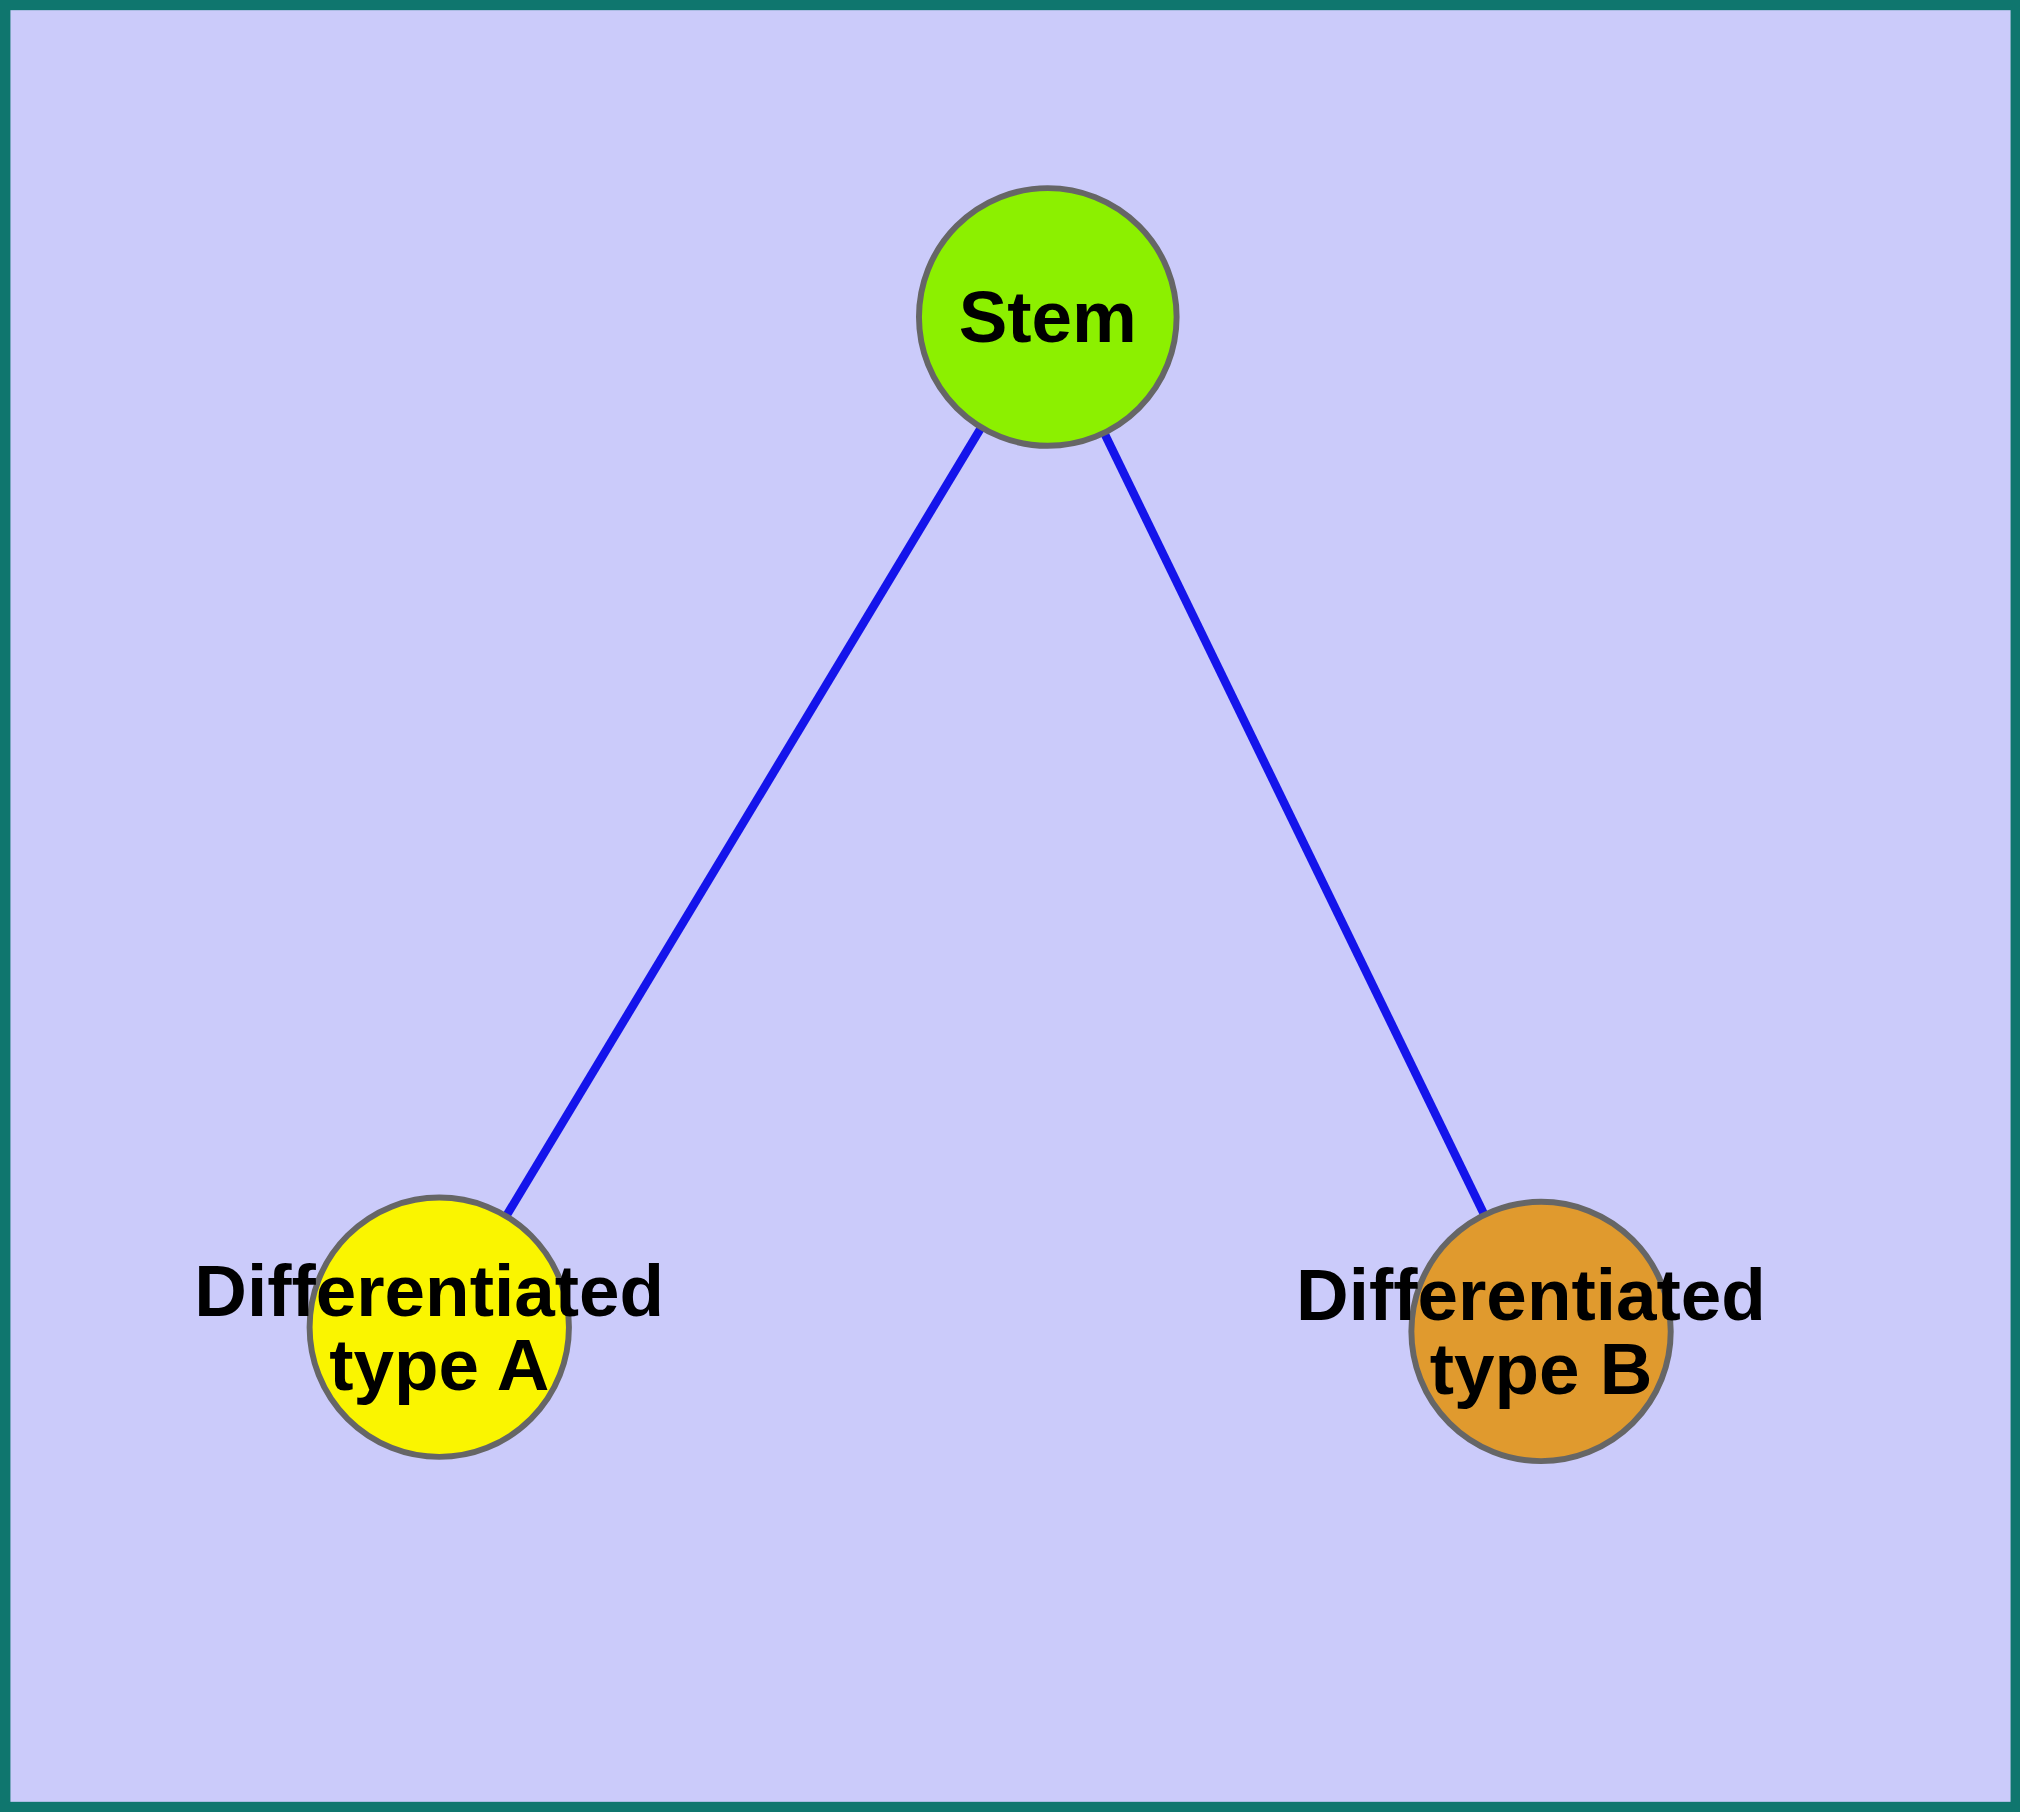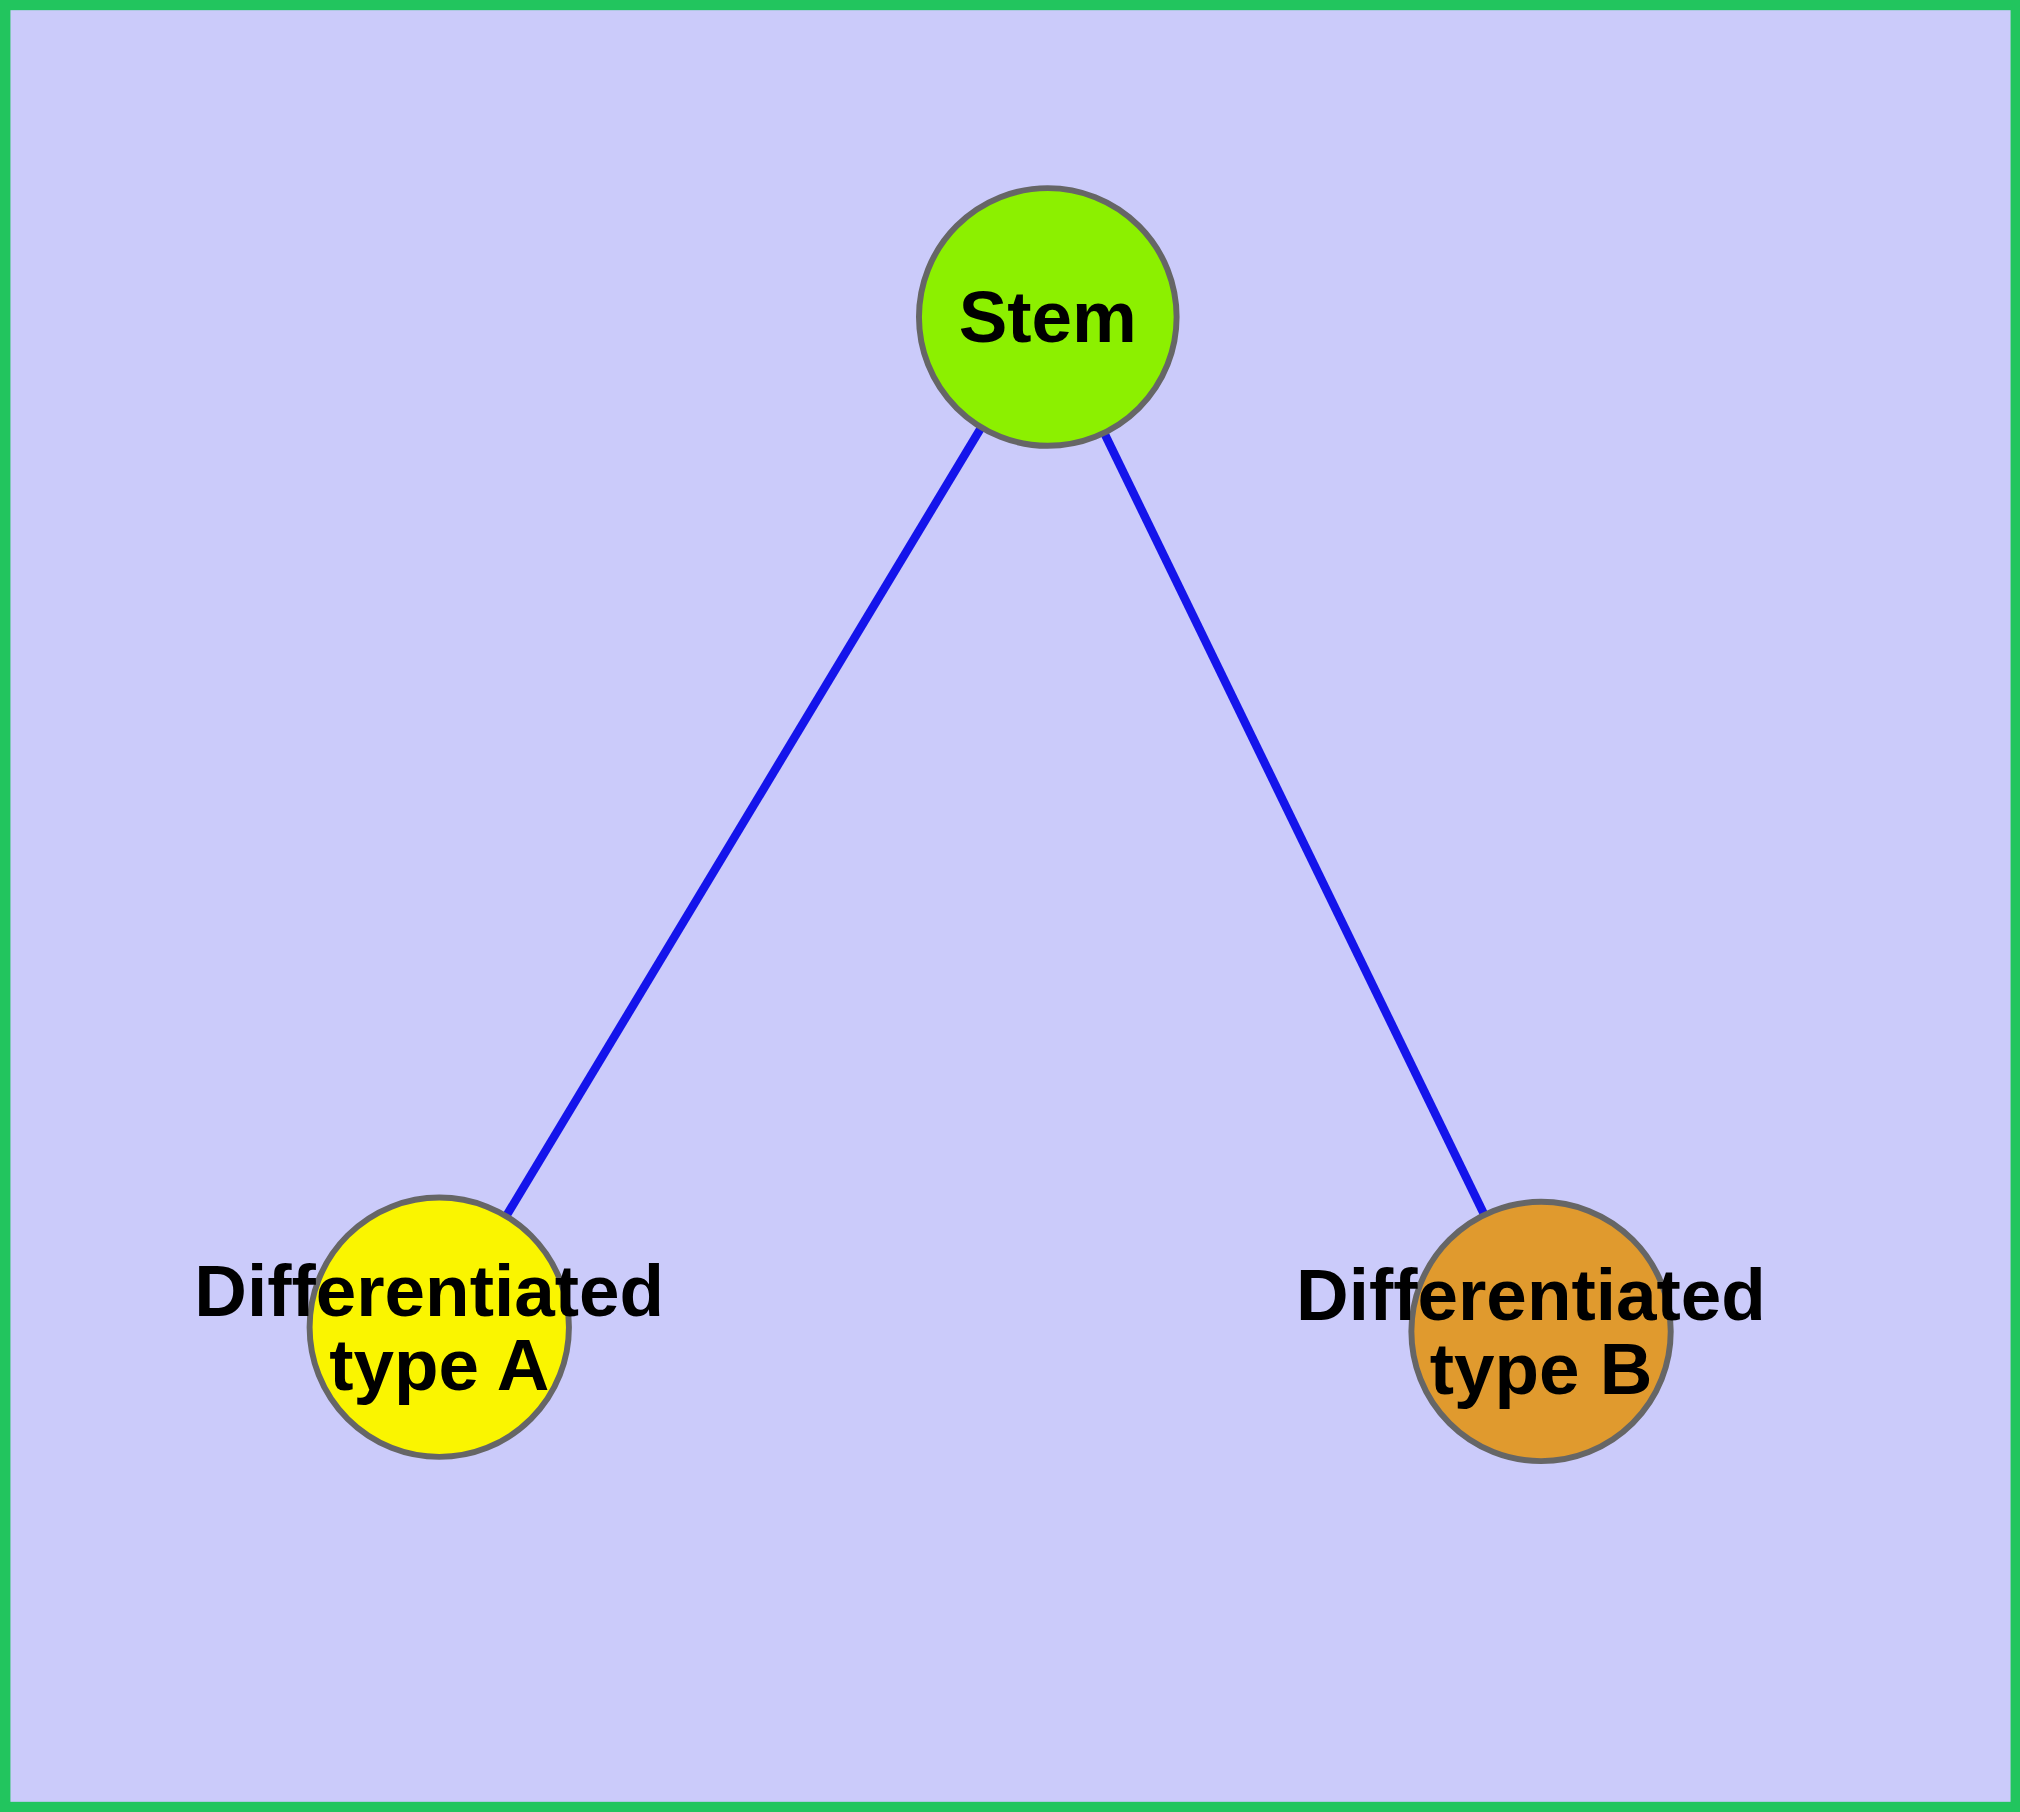--- a/index.html
+++ b/index.html
@@ -10,21 +10,21 @@
   body {
     width: 2021px;
     height: 1812px;
     overflow: hidden;
     font-family: "Liberation Sans", sans-serif;
   }
   #canvas {
     position: relative;
     width: 2021px;
     height: 1812px;
-    background: #22c55e;
+    background: #0f766e;
   }
   #plot-area {
     position: absolute;
     left: 0;
     top: 0;
     width: 2021px;
     height: 1812px;
   }
   #graph-svg {
     position: absolute;

